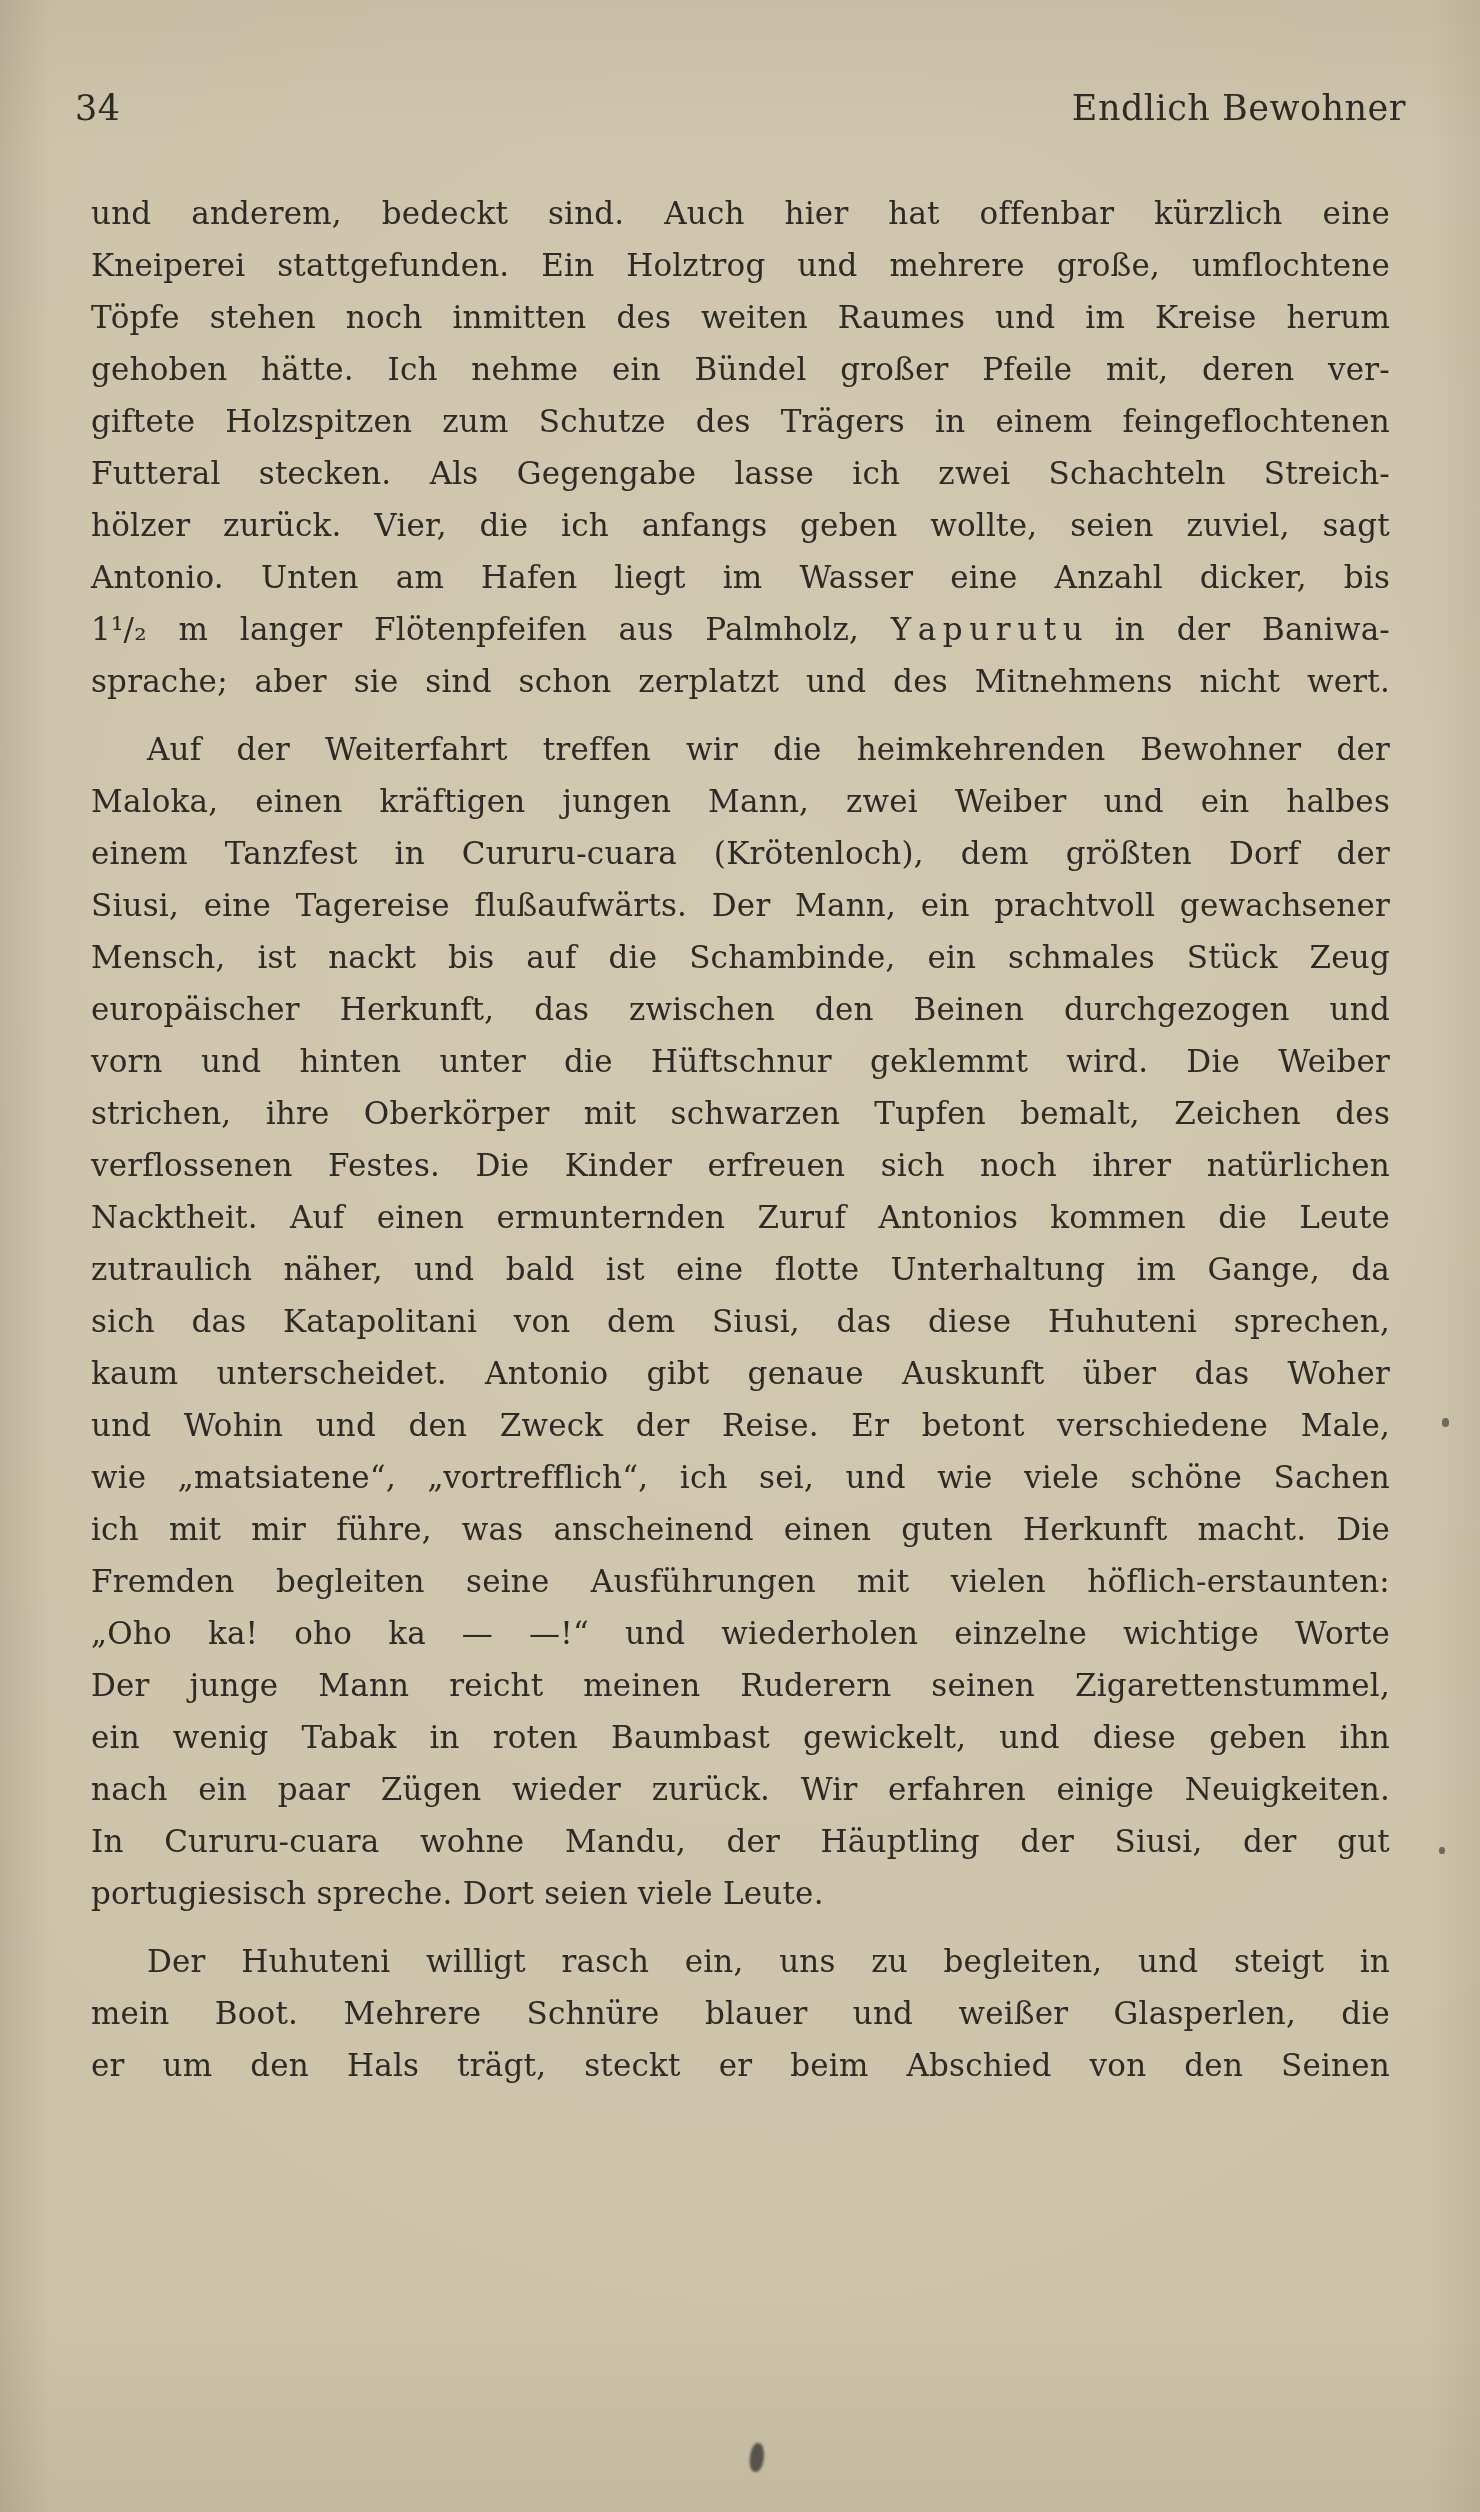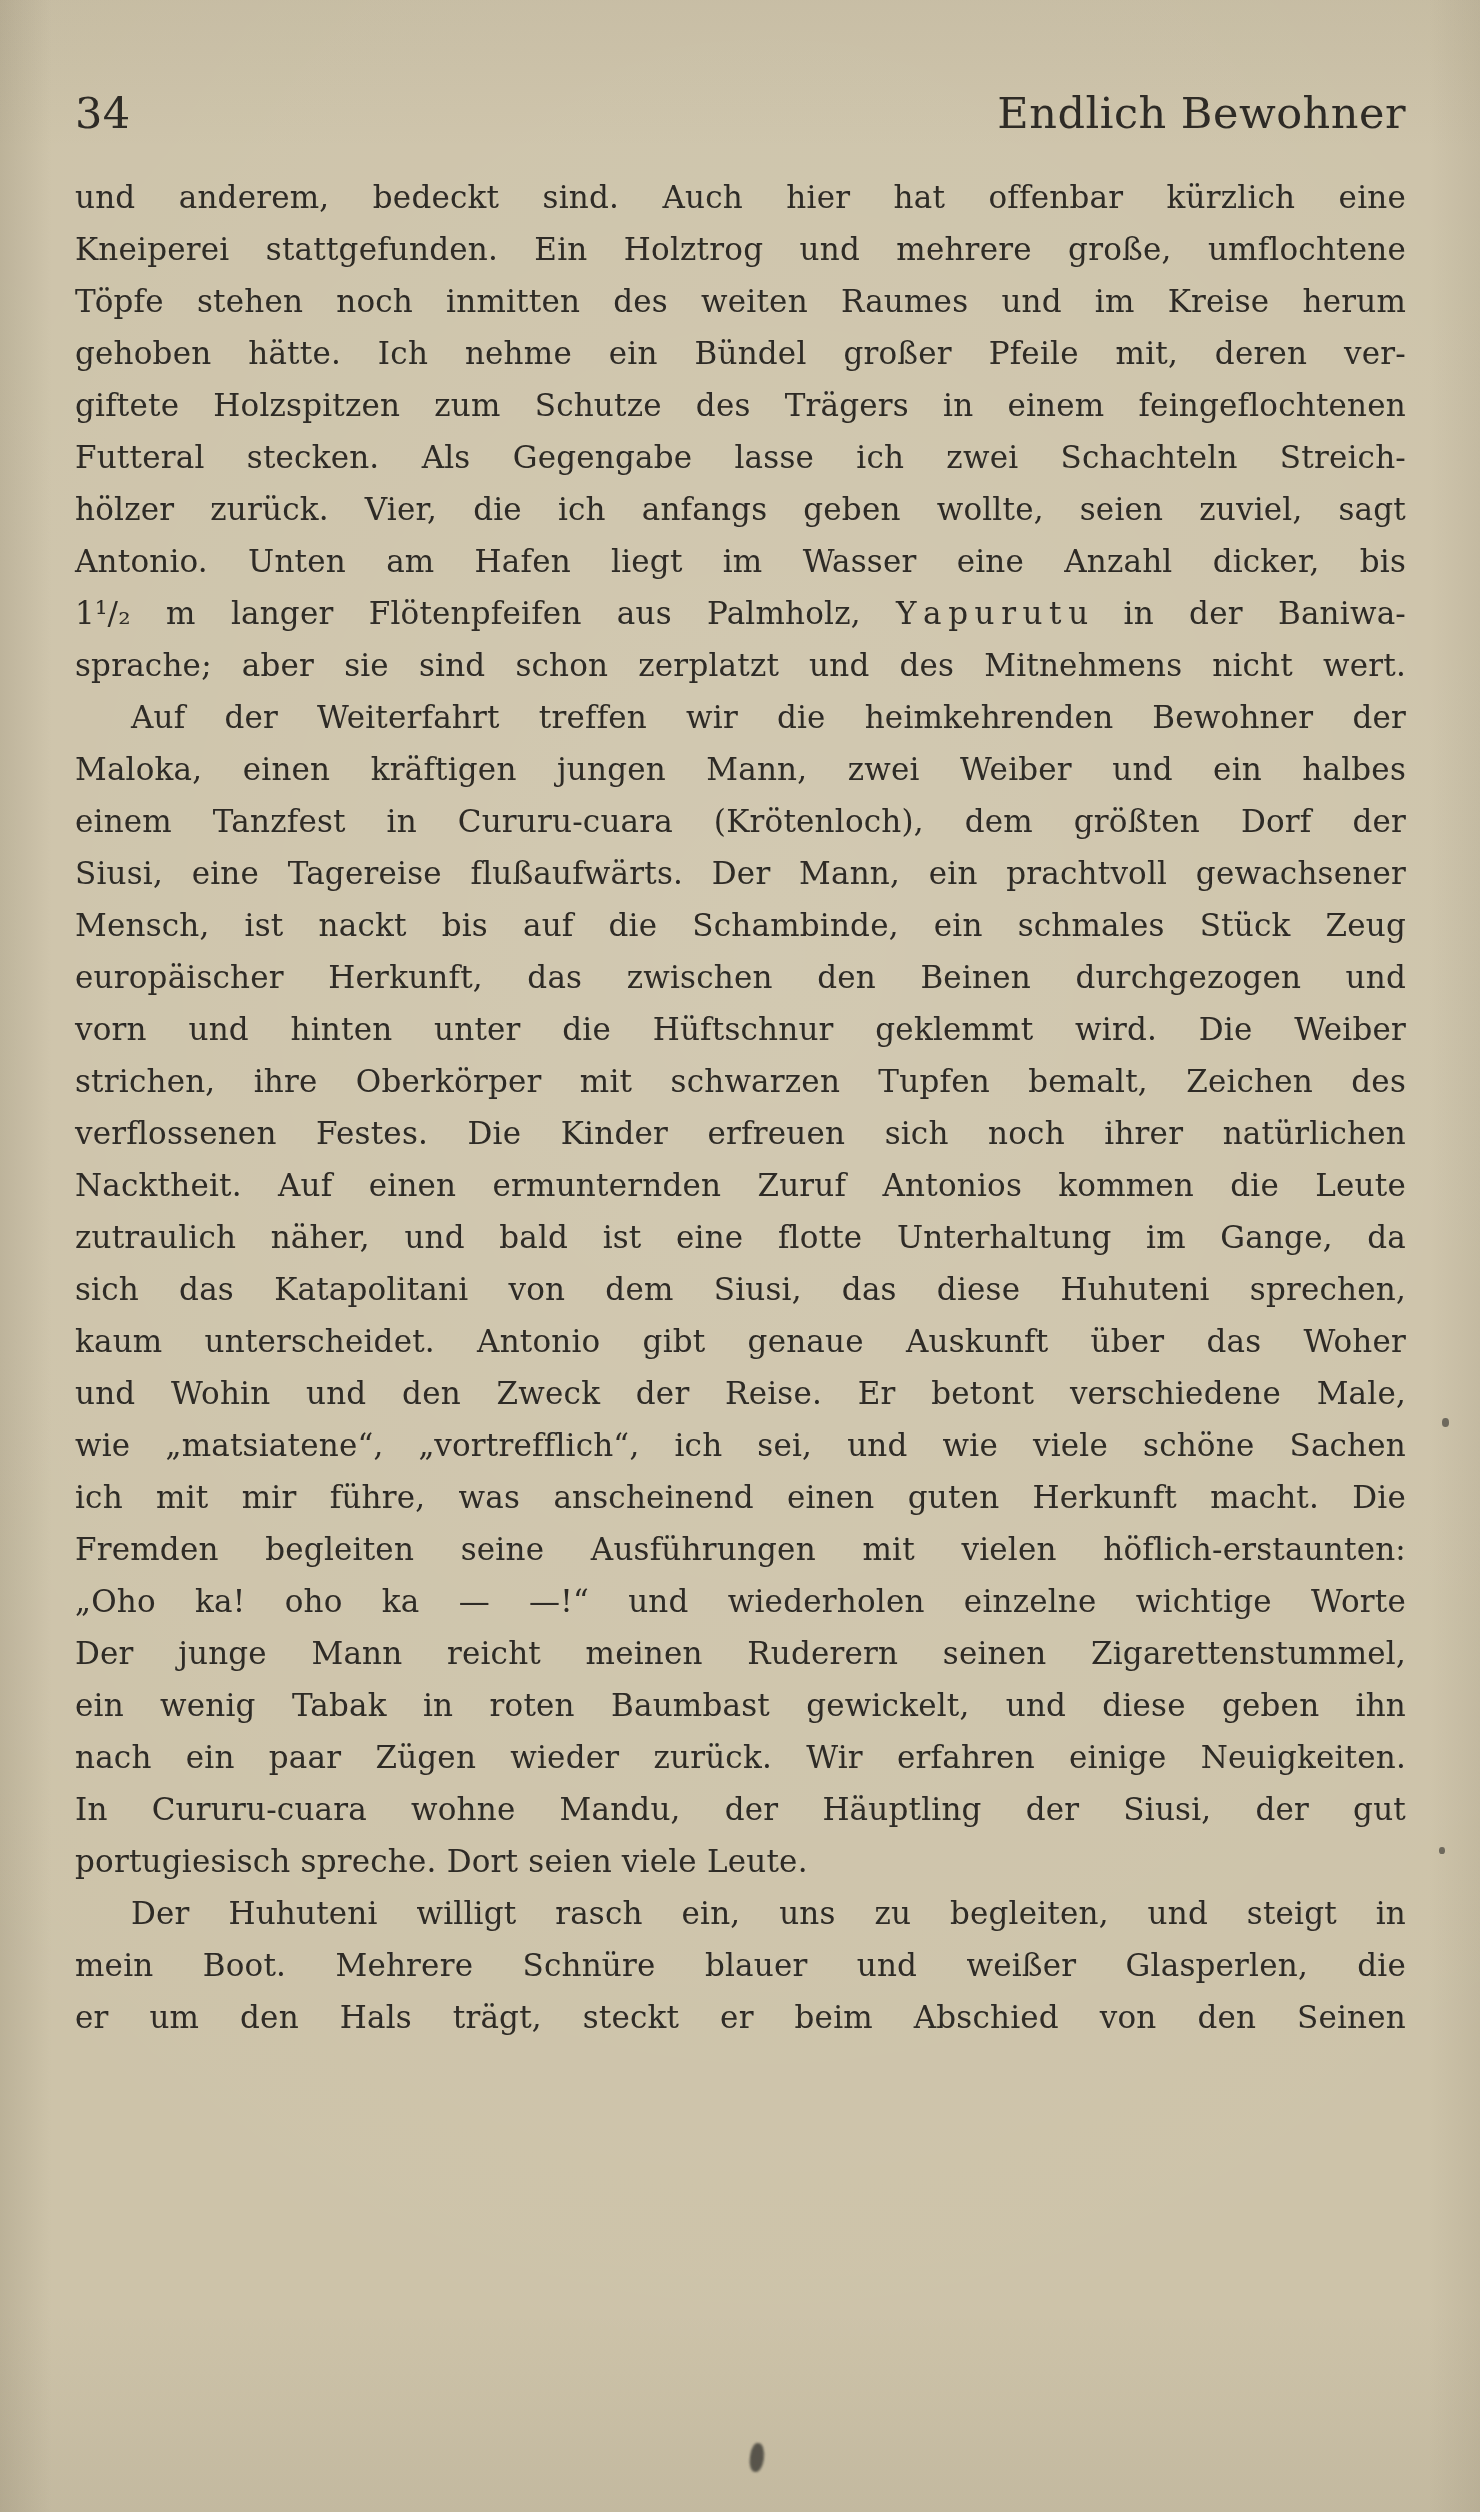--- a/index.html
+++ b/index.html
@@ -22,32 +22,32 @@
       var(--paper, #cdc3a9);
   }
   .header {
     position: absolute;
     left: 75px;
     top: 88px;
     width: 1331px;
     display: flex;
     justify-content: space-between;
     align-items: baseline;
-    font-size: 43px;
+    font-size: 35px;
     letter-spacing: 0.5px;
   }
   .textblock {
     position: absolute;
     left: 75px;
     top: 171px;
     width: 1331px;
     font-size: 31px;
     line-height: 52px;
   }
-  .paragraph { margin: 0; }
+  .paragraph { margin: 16px; }
   .line {
     text-align: justify;
     text-align-last: justify;
     letter-spacing: 0.2px;
   }
   .line.flush { text-align-last: left; }
   .line.indent { text-indent: 56px; }
   .smudge {
     position: absolute;
     left: 750px;

